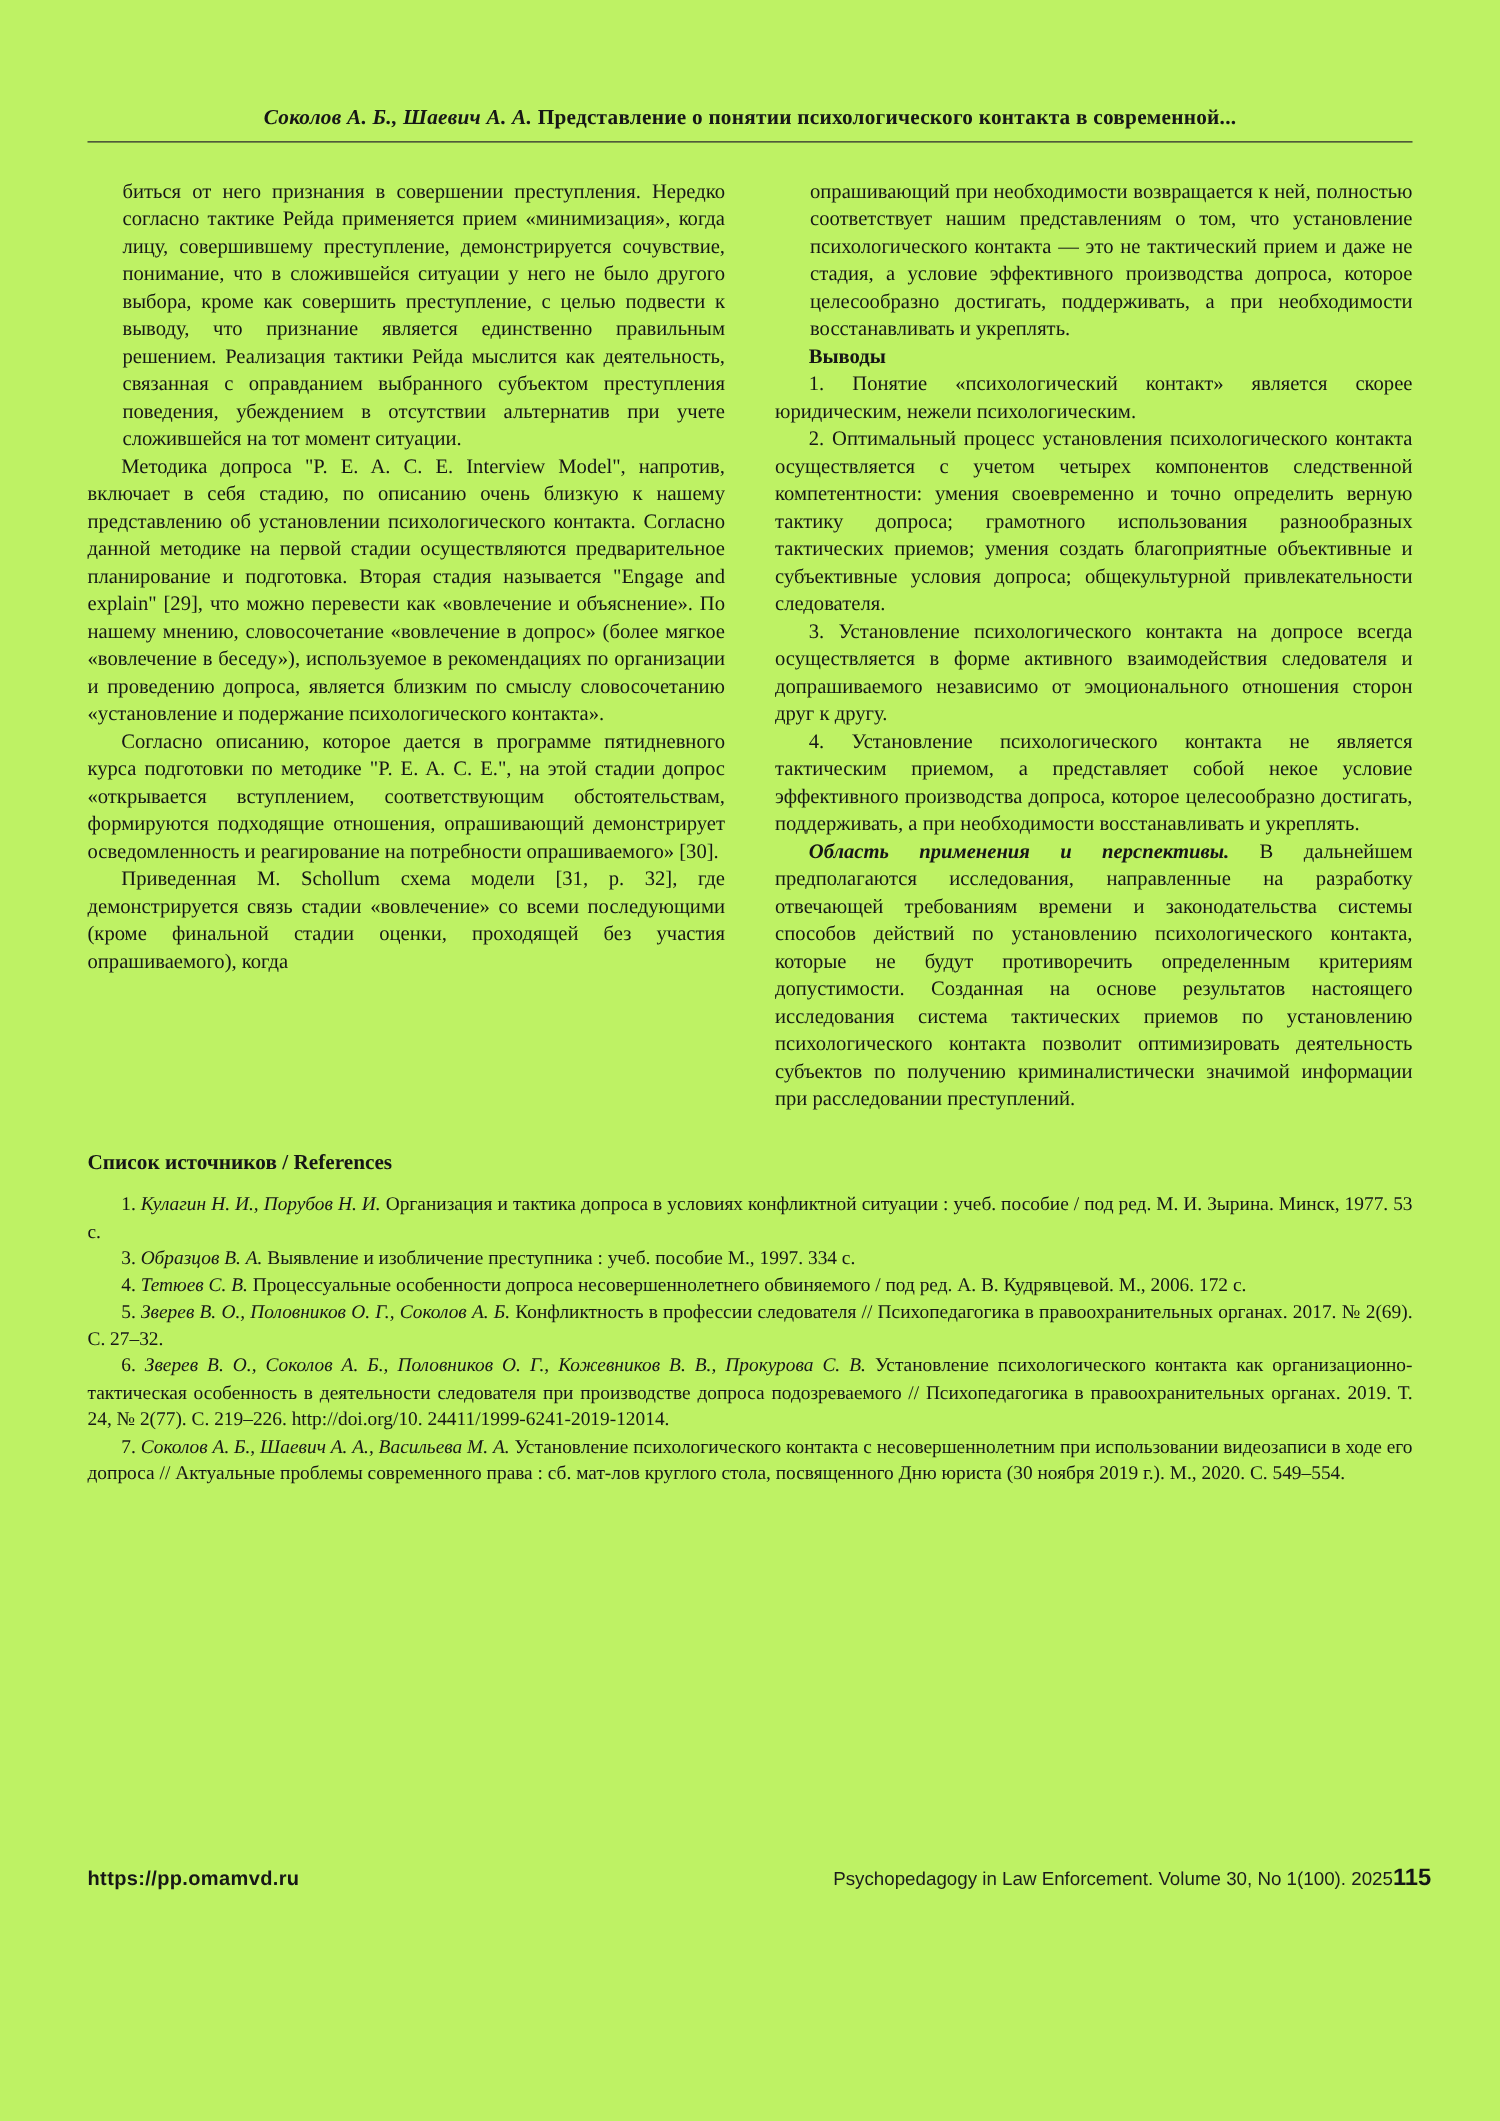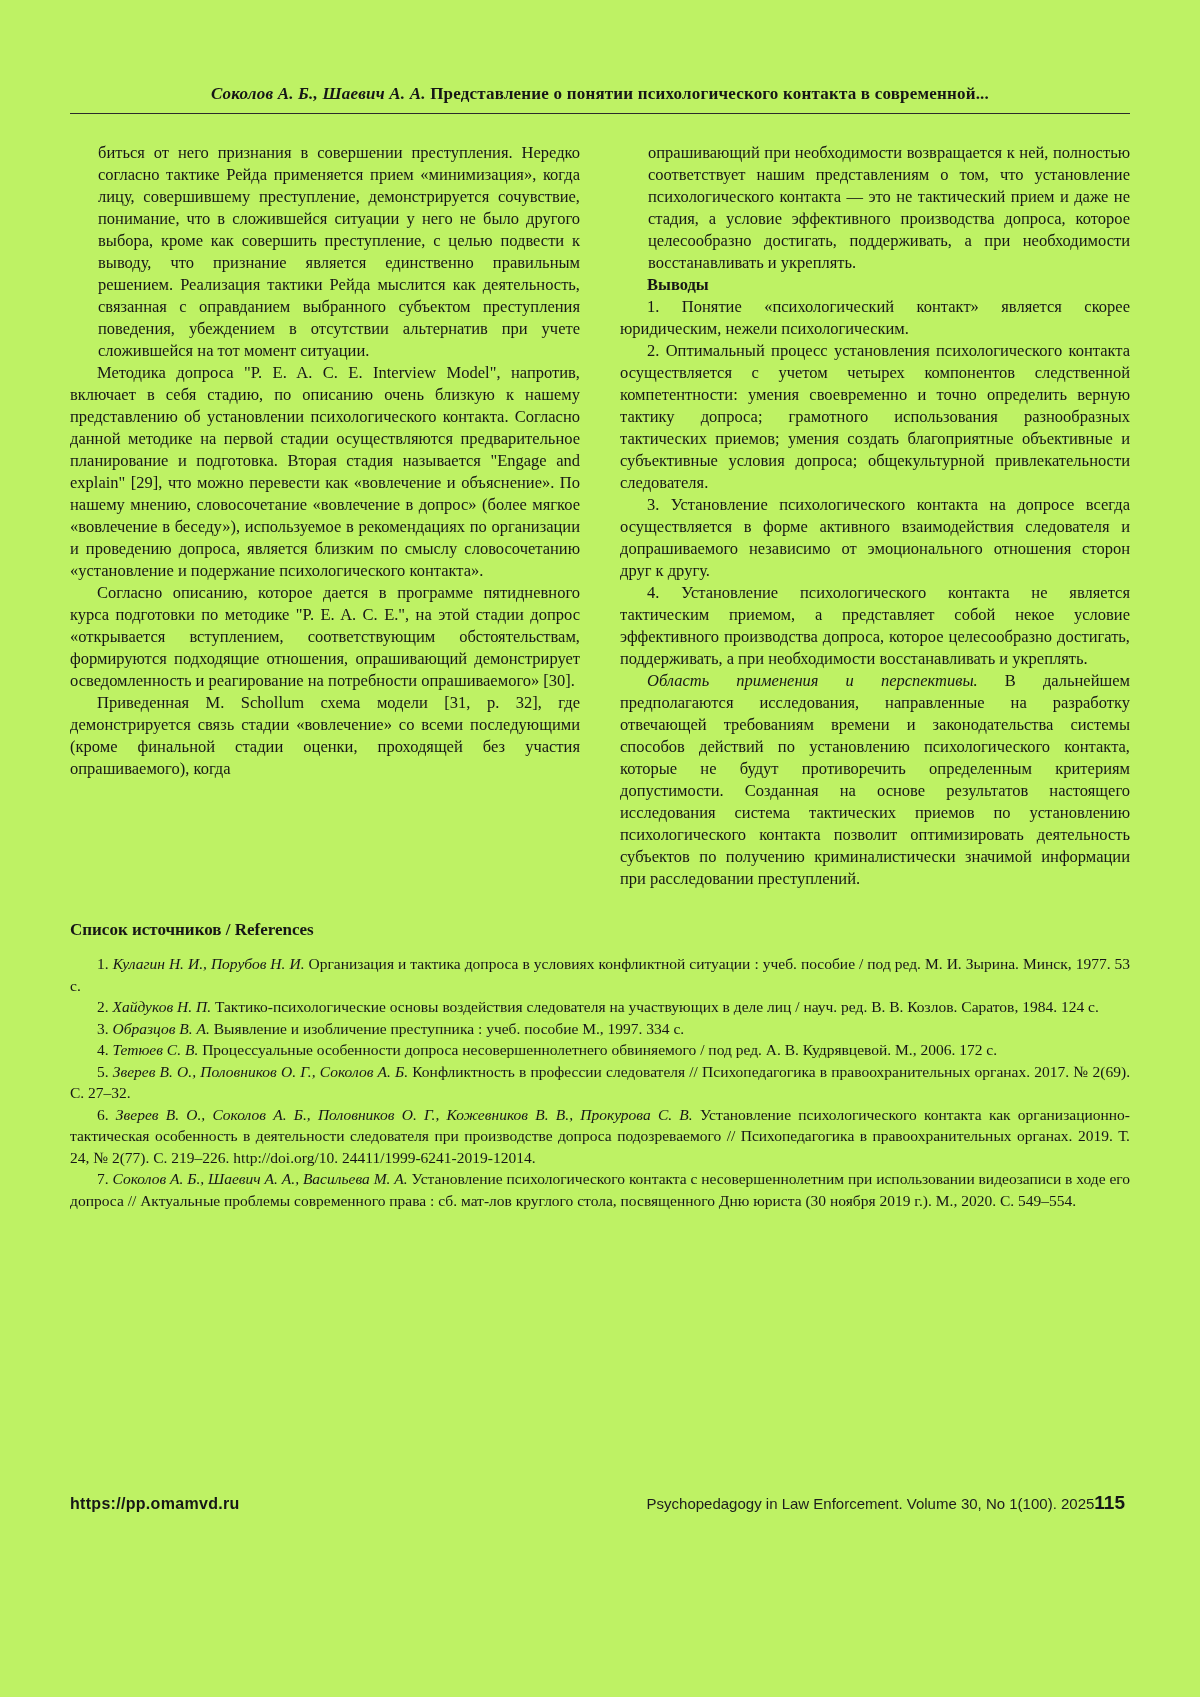--- a/index.html
+++ b/index.html
@@ -34,42 +34,42 @@
     gap: 40px;
     margin-top: 28px;
     text-align: justify;
     font-size: 16.5px;
     line-height: 22px;
   }
   .bcol { flex: 1 1 0; min-width: 0; }
   .p { margin: 0; text-indent: 27px; }
   .p.cont { text-indent: 0; margin-left: 28px; }
   .p.bold { font-weight: 700; }
-  .bi { font-weight: 400; font-style: italic; }
+  .bi { font-weight: 700; font-style: italic; }
   .refs { margin-top: 30px; }
   .refs-heading {
     margin: 0 0 13px 0;
     text-align: left;
     font-size: 17px;
     font-weight: 700;
   }
   .refs-list {
     list-style: none;
     margin: 0;
     padding: 0;
     font-size: 15.5px;
     line-height: 21.5px;
     text-align: justify;
   }
   .refs-list li { text-indent: 27px; }
   .ref-authors { font-style: italic; }
   .page-footer {
     position: absolute;
     left: 70px;
-    right: 75px;
+    right: 55px;
     top: 1492px;
     display: flex;
     align-items: baseline;
     font-family: "Liberation Sans", sans-serif;
   }
   .footer-url { font-weight: 700; font-size: 16px; letter-spacing: 0.3px; }
   .footer-journal { flex: 1 1 auto; text-align: right; font-size: 15px; color: #1c1c1c; }
   .footer-page { font-weight: 700; font-size: 19px; }
 </style>
 </head>
@@ -100,21 +100,20 @@
       <p class="p">4. Установление психологического контакта не является тактическим приемом, а представляет собой некое условие эффективного производства допроса, которое целесообразно достигать, поддерживать, а при необходимости восстанавливать и укреплять.</p>
       <p class="p"><span class="bi">Область применения и перспективы.</span><span> В дальнейшем предполагаются исследования, направленные на разработку отвечающей требованиям времени и законодательства системы способов действий по установлению психологического контакта, которые не будут противоречить определенным критериям допустимости. Созданная на основе результатов настоящего исследования система тактических приемов по установлению психологического контакта позволит оптимизировать деятельность субъектов по получению криминалистически значимой информации при расследовании преступлений.</span></p>
     </div>
 
   </section>
 
   <section class="refs">
     <h2 class="refs-heading">Список источников / References</h2>
     <ol class="refs-list">
       <li><span>1.</span> <span class="ref-authors">Кулагин Н. И., Порубов Н. И.</span> <span>Организация и тактика допроса в условиях конфликтной ситуации : учеб. пособие / под ред. М. И. Зырина. Минск, 1977. 53 с.</span></li>
-      <li><span>2.</span> <span class="ref-authors">Хайдуков Н. П.</span> <span>Тактико-психологические основы воздействия следователя на участвующих в деле лиц / науч. ред. В. В. Козлов. Саратов, 1984. 124 с.</span></li>
       <li><span>3.</span> <span class="ref-authors">Образцов В. А.</span> <span>Выявление и изобличение преступника : учеб. пособие М., 1997. 334 с.</span></li>
       <li><span>4.</span> <span class="ref-authors">Тетюев С. В.</span> <span>Процессуальные особенности допроса несовершеннолетнего обвиняемого / под ред. А. В. Кудрявцевой. М., 2006. 172 с.</span></li>
       <li><span>5.</span> <span class="ref-authors">Зверев В. О., Половников О. Г., Соколов А. Б.</span> <span>Конфликтность в профессии следователя // Психопедагогика в правоохранительных органах. 2017. № 2(69). С. 27–32.</span></li>
       <li><span>6.</span> <span class="ref-authors">Зверев В. О., Соколов А. Б., Половников О. Г., Кожевников В. В., Прокурова С. В.</span> <span>Установление психологического контакта как организационно-тактическая особенность в деятельности следователя при производстве допроса подозреваемого // Психопедагогика в правоохранительных органах. 2019. Т. 24, № 2(77). С. 219–226. http://doi.org/10. 24411/1999-6241-2019-12014.</span></li>
       <li><span>7.</span> <span class="ref-authors">Соколов А. Б., Шаевич А. А., Васильева М. А.</span> <span>Установление психологического контакта с несовершеннолетним при использовании видеозаписи в ходе его допроса // Актуальные проблемы современного права : сб. мат-лов круглого стола, посвященного Дню юриста (30 ноября 2019 г.). М., 2020. С. 549–554.</span></li>
     </ol>
   </section>
 
   <footer class="page-footer">
     <span class="footer-url">https://pp.omamvd.ru</span>

